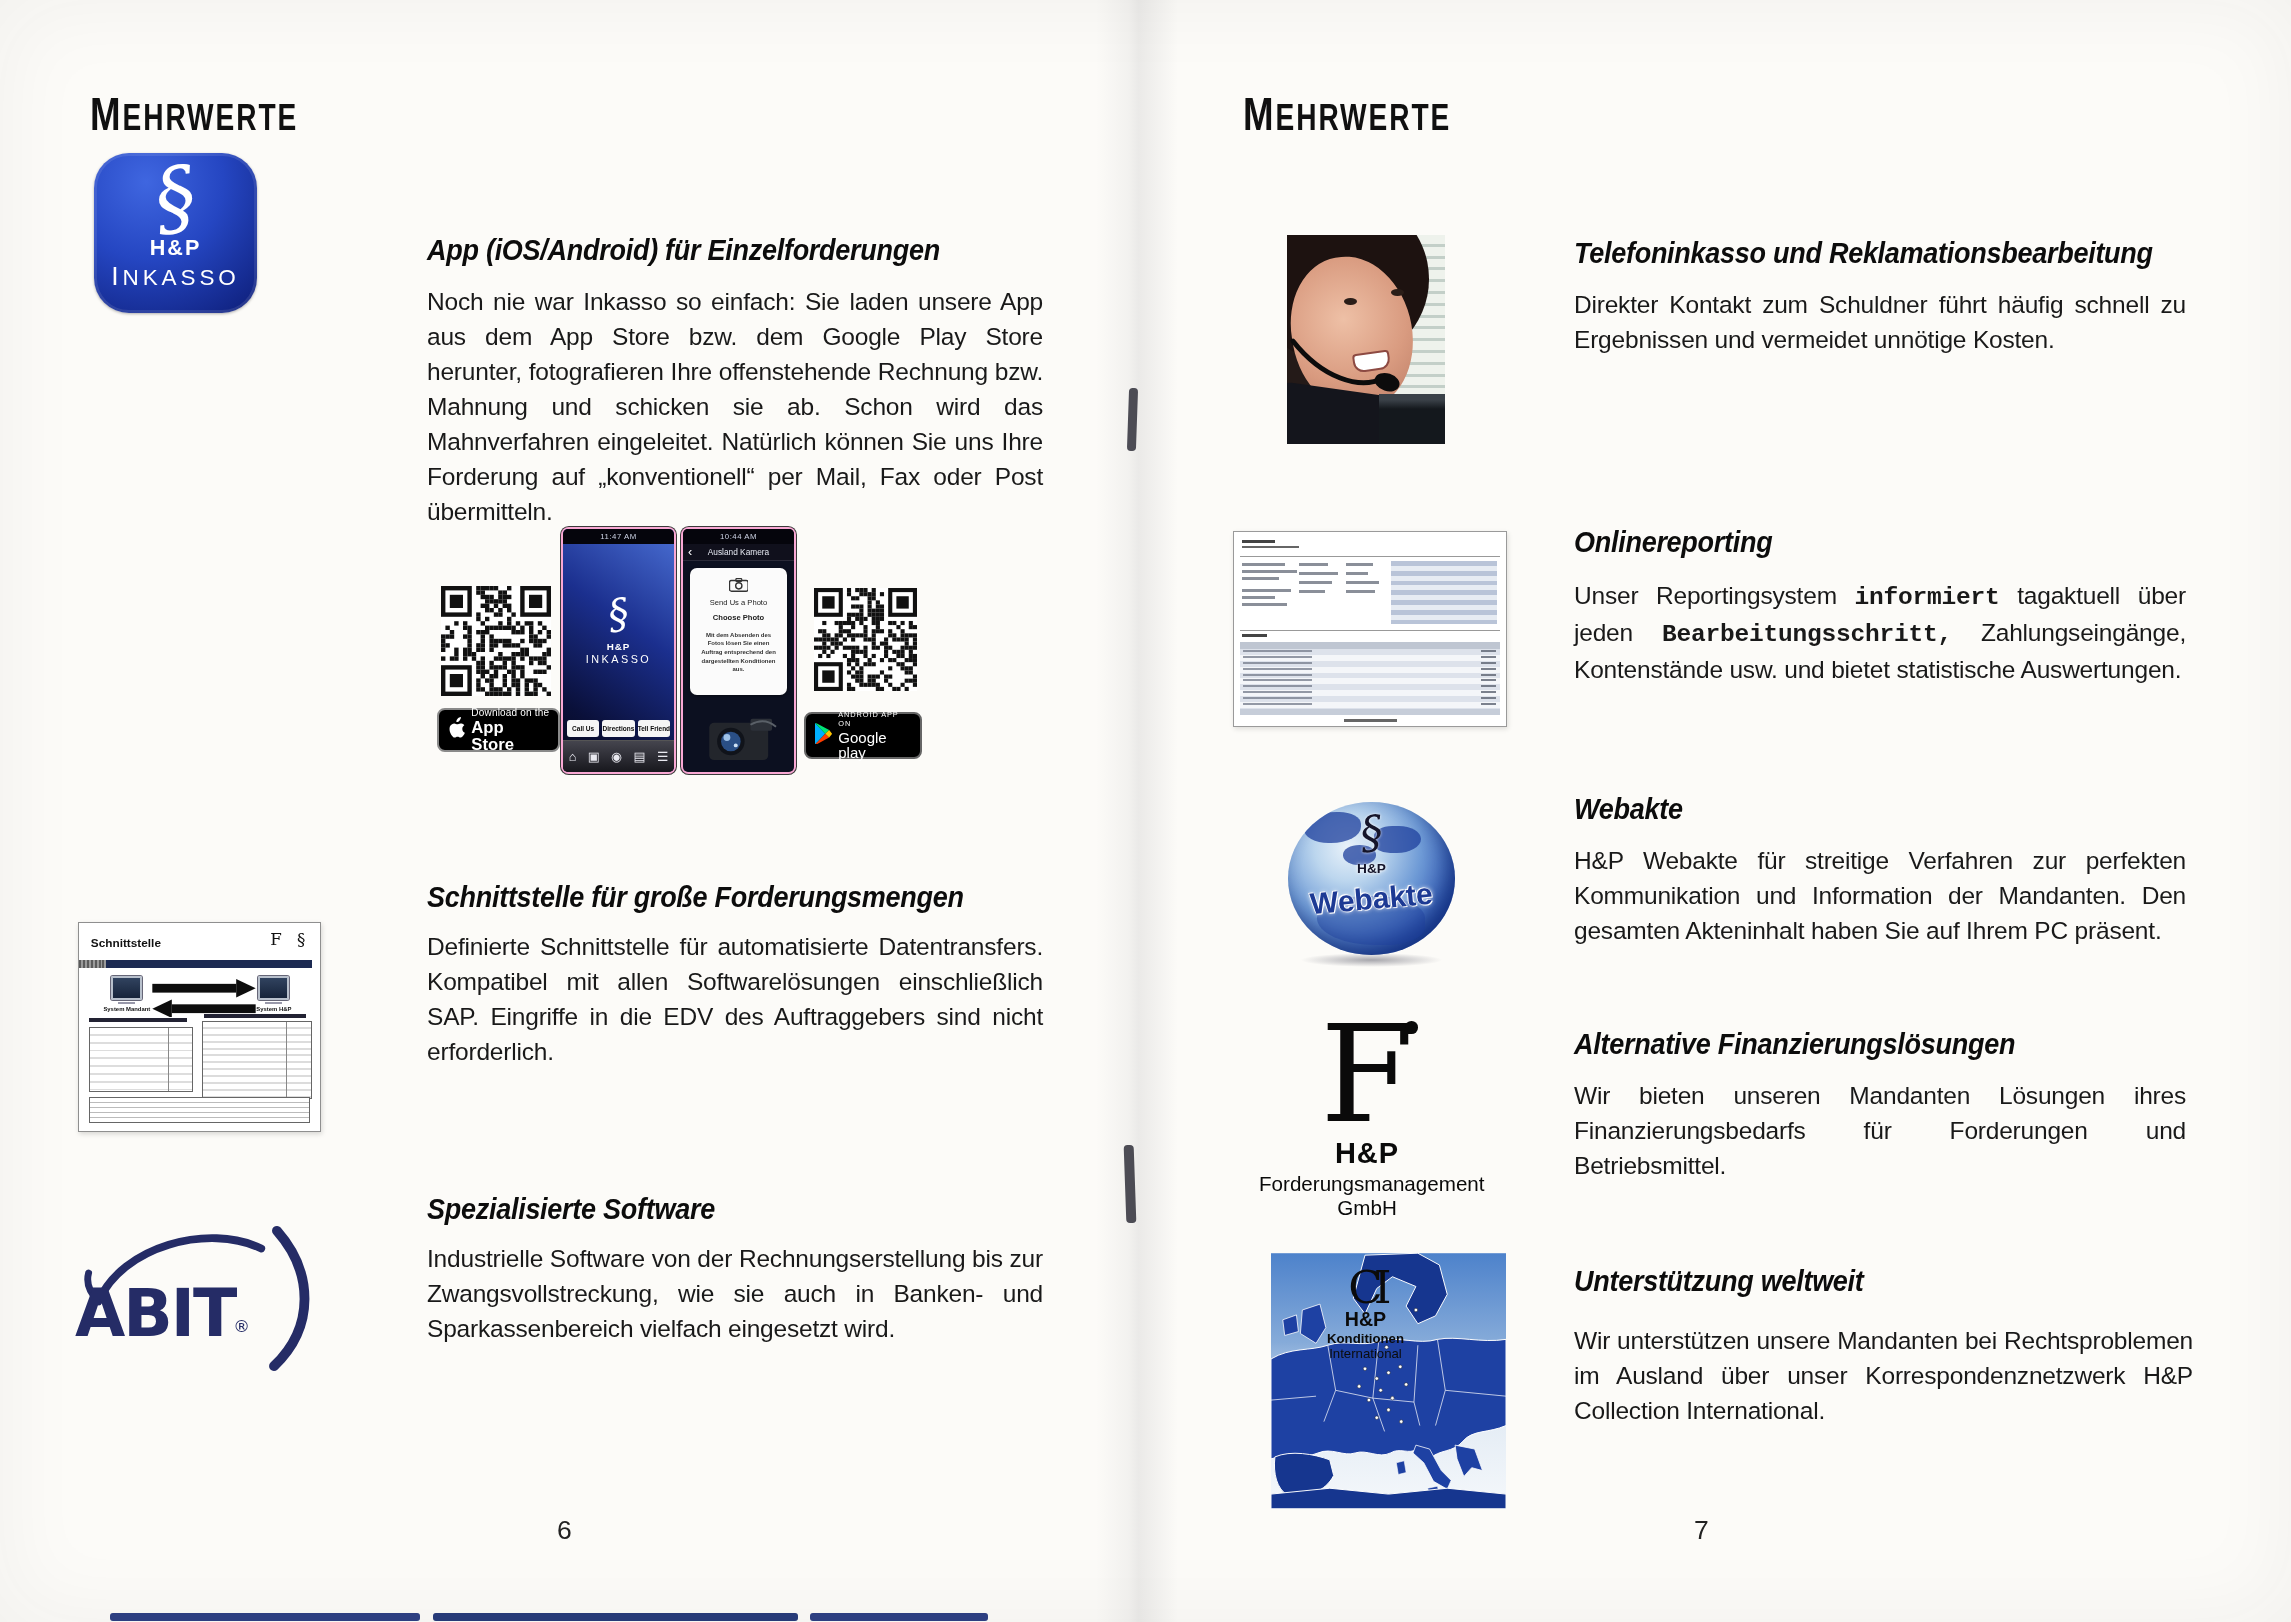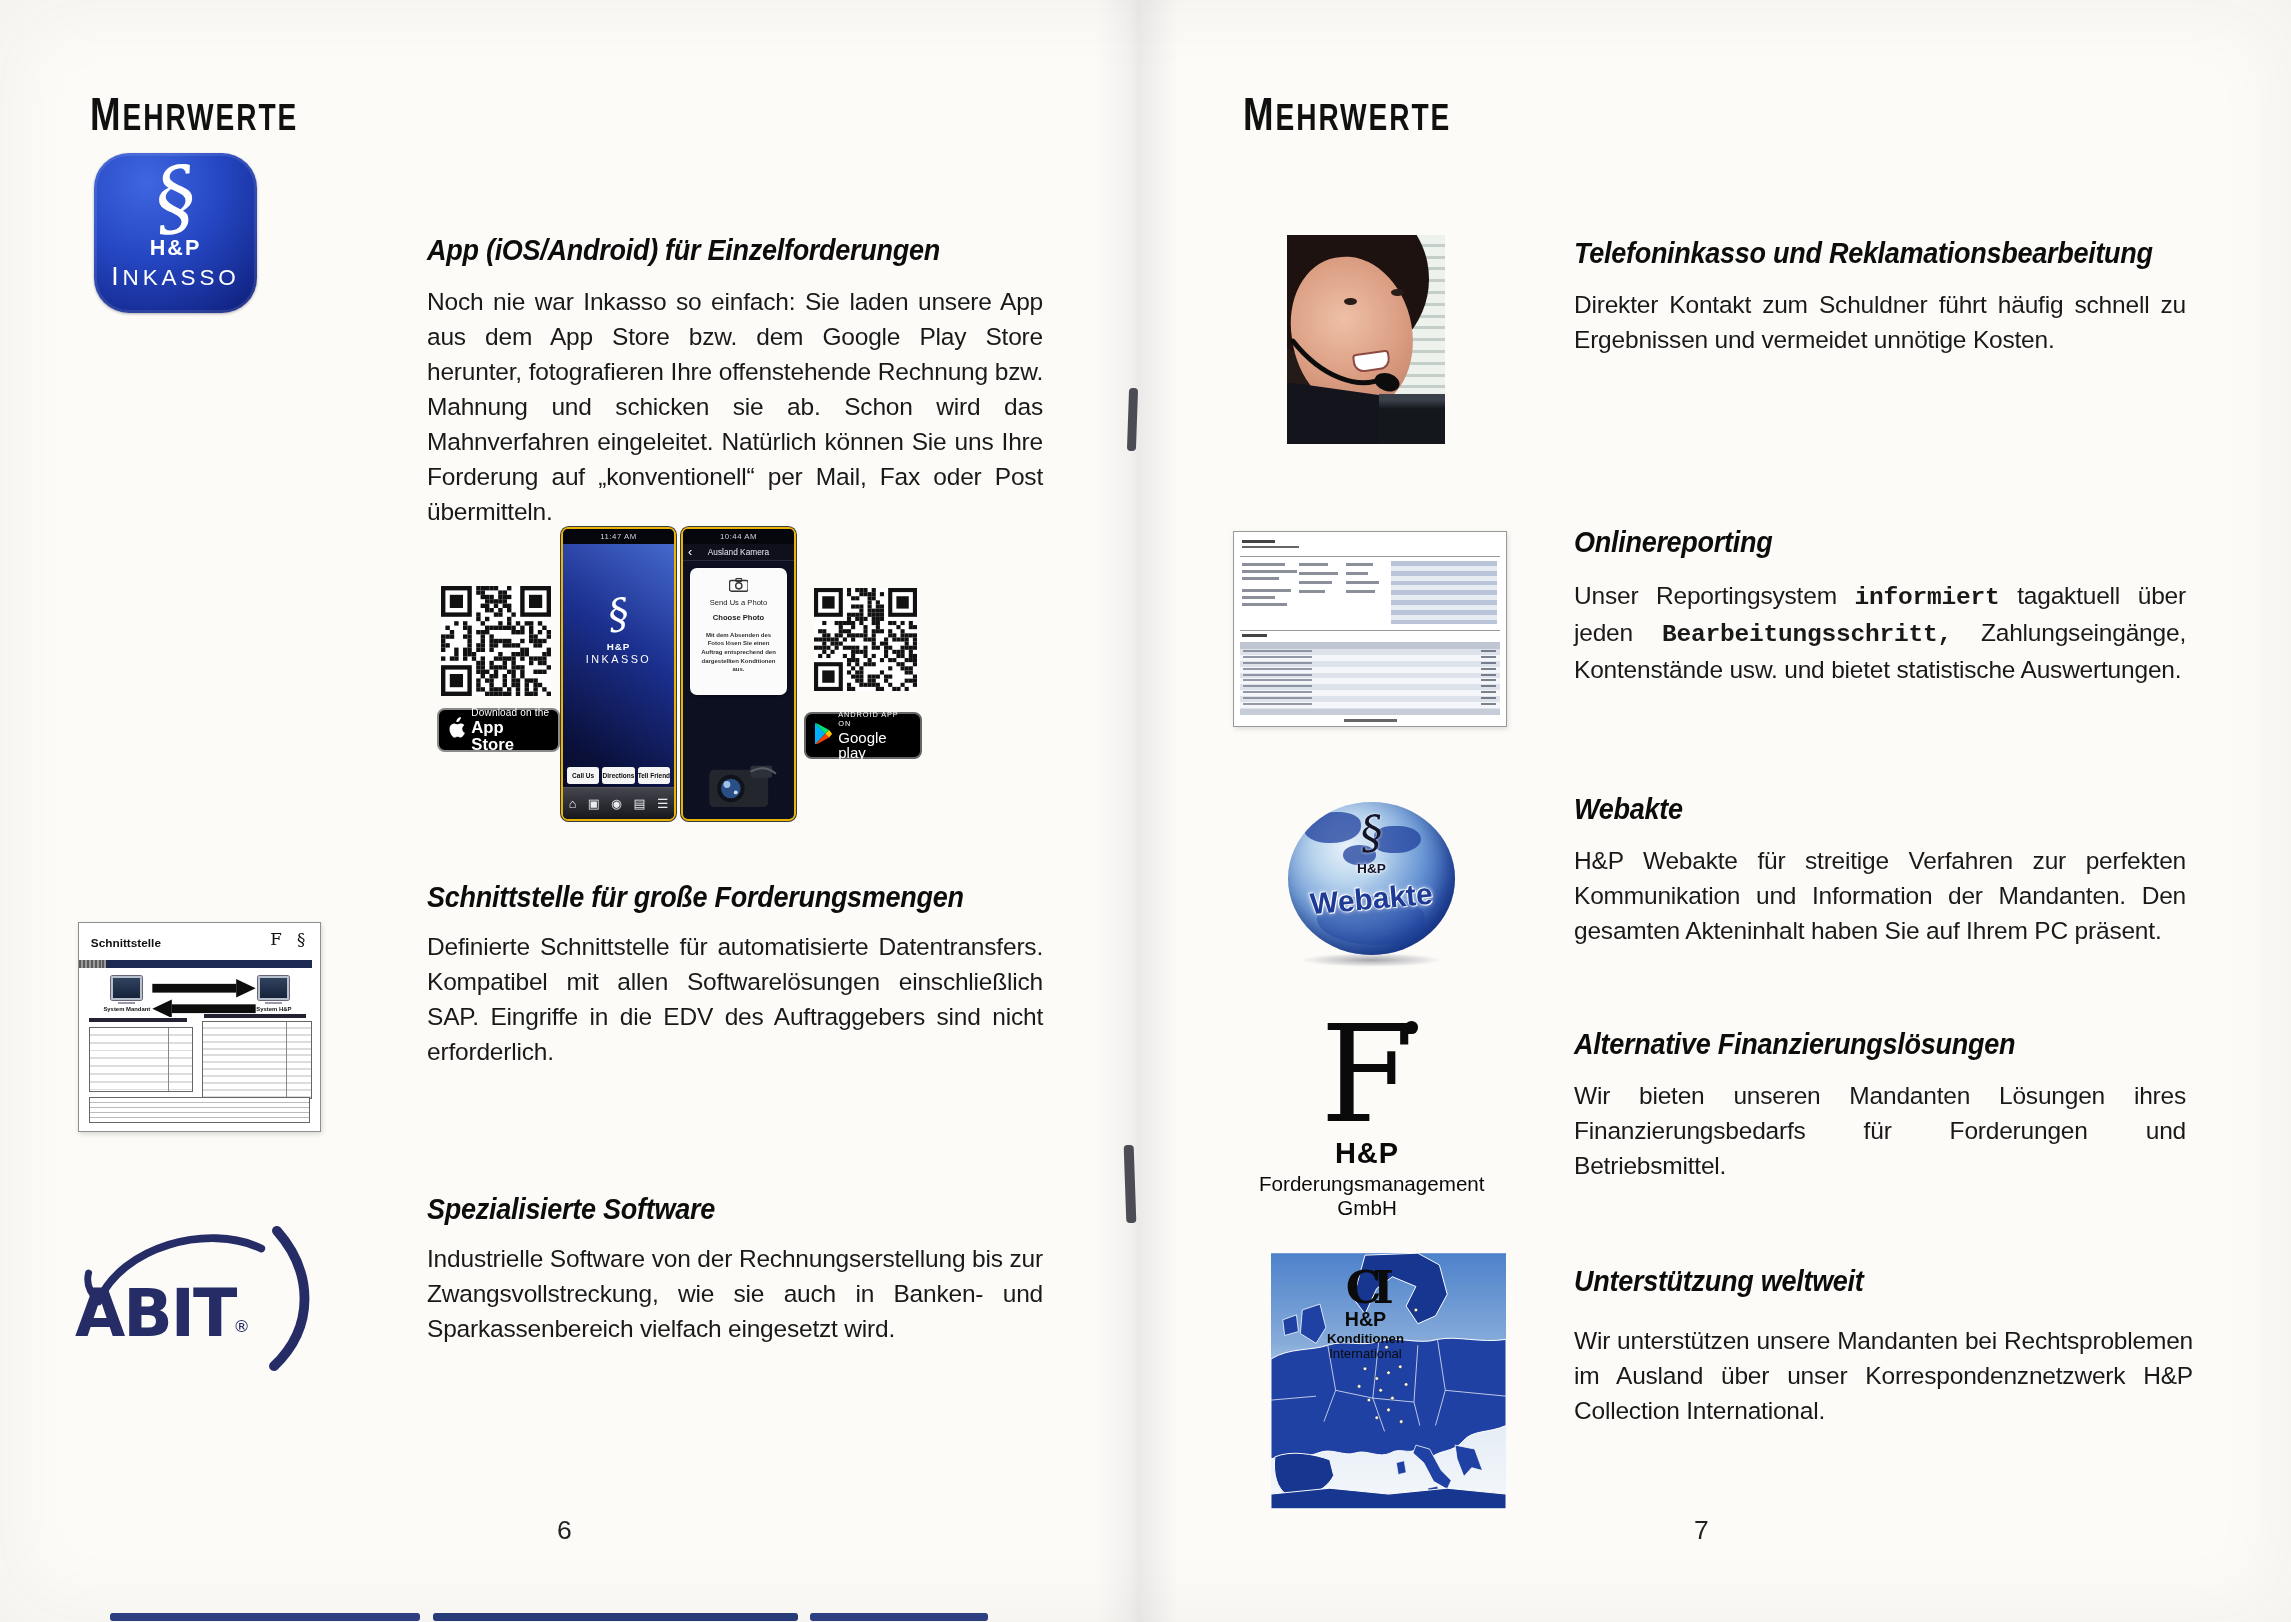--- a/index.html
+++ b/index.html
@@ -46,21 +46,21 @@
   
   .badge{position:absolute;background:#000;border:2px solid #8a8a8a;border-radius:7.8px;color:#fff;
     display:flex;align-items:center;padding:0 7.8px;gap:5.9px;box-sizing:border-box;}
   .badge-as{left:437px;top:708px;width:123px;height:44px;}
   .badge-gp{left:804px;top:712px;width:118px;height:47px;border-color:#666;}
   .bl1{font-size:10px;letter-spacing:0.2px;line-height:1.2;}
   .bl2{font-size:16.7px;font-weight:600;line-height:1;margin-top:1px;}
   .gp .bl1{font-size:7.4px;letter-spacing:0.9px;}
   .gp .bl2{font-size:15px;font-weight:500;}
   
-  .phone{position:absolute;width:115px;height:294px;background:#eab308;border-radius:7.8px;padding:2px;
+  .phone{position:absolute;width:115px;height:247px;background:#f9a8d4;border-radius:7.8px;padding:2px;
     box-shadow:0 0 0 1px #3a3a3a;box-sizing:border-box;}
   .ph1{left:561px;top:527px}.ph2{left:681px;top:527px}
   .screen{position:relative;height:100%;border-radius:4.9px;overflow:hidden;
     background:linear-gradient(215deg,#4a6fd4 0%,#1b2f8e 40%,#0a103a 78%,#060818 100%);}
   .ph2 .screen{background:#0c1020;}
   .sbar{height:14.7px;background:#05050c;color:#cdd3e4;font-size:7.8px;display:flex;align-items:center;
     justify-content:center;letter-spacing:0.5px;}
   .p1logo{position:absolute;top:63px;left:0;right:0;text-align:center;color:#fff;}
   .p1sym{font-family:"DejaVu Serif",serif;font-style:italic;font-size:41px;line-height:45px;transform:rotate(-8deg);}
   .p1hp{font-size:9.8px;font-weight:700;letter-spacing:1px;margin-top:3.9px;}
@@ -171,21 +171,21 @@
   .fm-letter{font-family:"DejaVu Serif",serif;font-size:135px;line-height:116px;position:relative;display:inline-block;}
   .fm-dot{position:absolute;right:-3.9px;top:3.9px;width:12.7px;height:12.7px;background:#0a0a0a;
     border-radius:50% 50% 50% 0;}
   .fm-hp{font-size:29px;font-weight:800;margin-top:3.9px;letter-spacing:1px;}
   .fm-l1{font-size:20.6px;margin-top:2px;}
   .fm-l2{font-size:20.6px;}
   
   .map{position:absolute;left:1271px;top:1253px;width:235px;height:256px;}
   .map svg{display:block;}
   .ci{position:absolute;left:33px;top:13.7px;width:123px;text-align:center;color:#0b0b0b;}
-  .ci-mono{font-family:"DejaVu Serif",serif;font-size:45px;line-height:41px;letter-spacing:-8.8px;font-weight:700;}
+  .ci-mono{font-family:"DejaVu Serif",serif;font-size:45px;line-height:41px;letter-spacing:-8.8px;font-weight:400;}
   .ci-hp{font-size:19.6px;font-weight:800;}
   .ci-l1{font-size:13.2px;font-weight:700;line-height:1.15;}
   .ci-l2{font-size:13.2px;font-weight:400;}
   
   .gutter{position:absolute;left:1096px;top:0;width:82px;height:1622px;pointer-events:none;
     background:linear-gradient(90deg,rgba(0,0,0,0) 0%,rgba(60,60,70,.05) 40%,rgba(60,60,70,.09) 52%,rgba(0,0,0,0) 100%);}
   .staple{position:absolute;background:#23232e;border-radius:3.9px;opacity:.8;}
   .staple1{left:1128px;top:388px;width:8.8px;height:63px;transform:rotate(2deg);}
   .staple2{left:1125px;top:1145px;width:9.8px;height:78px;transform:rotate(-2deg);}
   .strip{position:absolute;height:7.8px;border-radius:2.9px;opacity:.92;}

